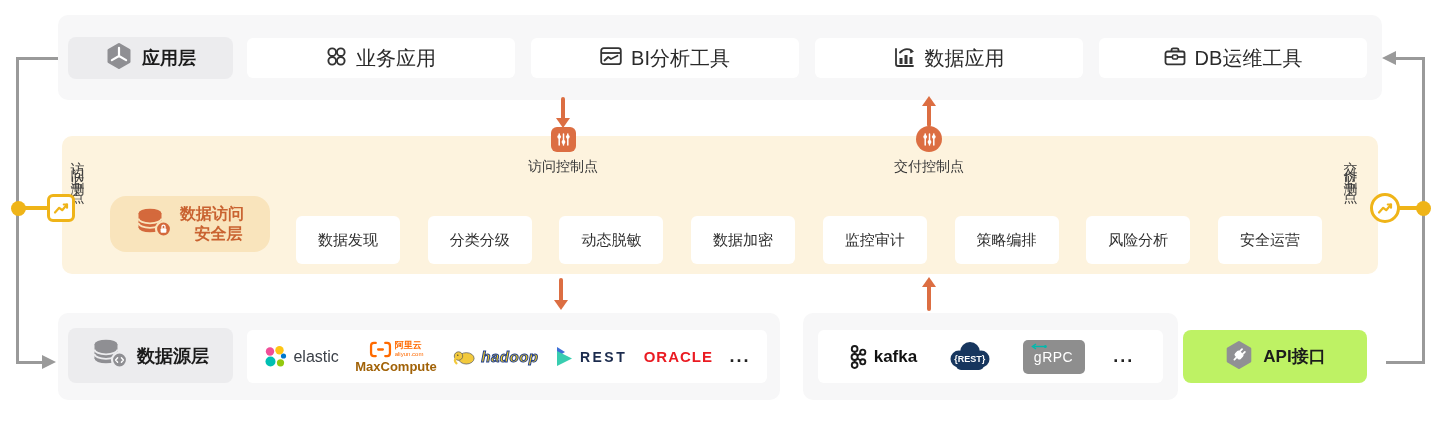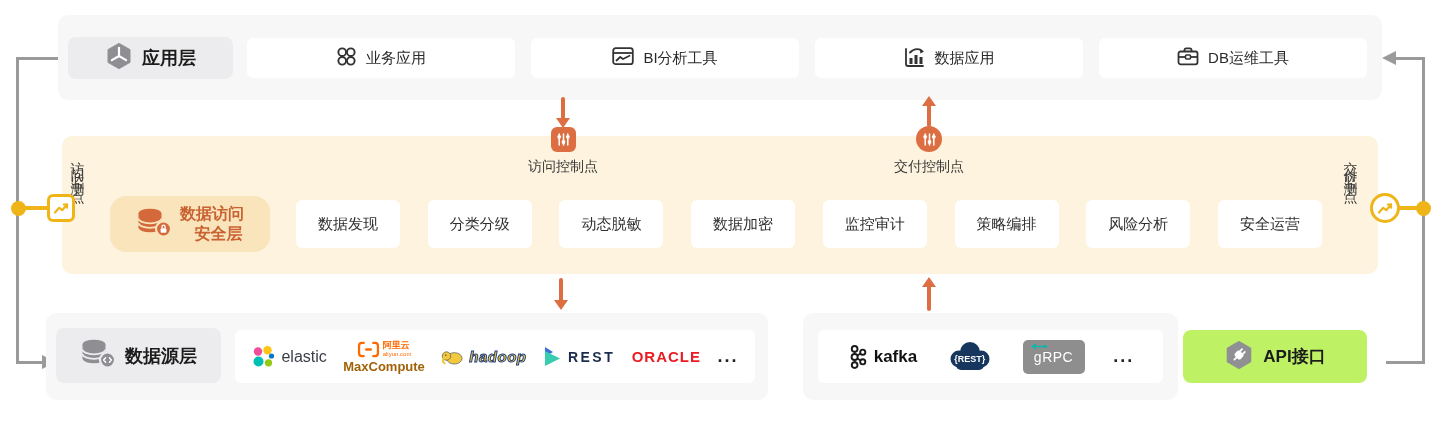--- a/index.html
+++ b/index.html
@@ -13,28 +13,28 @@
     --ink:#1C1C1C;
   }
   *{margin:0;padding:0;box-sizing:border-box;}
   html,body{width:1440px;height:425px;background:#fff;font-family:"Liberation Sans","DejaVu Sans",sans-serif;overflow:hidden;}
   .stage{position:relative;width:1440px;height:425px;background:#fff;}
 
   .panel{position:absolute;background:var(--panel);border-radius:10px;}
   .chip{position:absolute;background:var(--chip);border-radius:8px;display:flex;align-items:center;justify-content:center;gap:9px;}
   .chip .chip-label{font-size:18px;font-weight:700;color:var(--ink);}
   .wbox{position:absolute;background:#fff;border-radius:6px;display:flex;align-items:center;justify-content:center;gap:9px;}
-  .wbox .wbox-label{font-size:15px;font-weight:500;color:#2A2A2A;}
+  .wbox .wbox-label{font-size:20px;font-weight:500;color:#2A2A2A;}
 
   
   .band{position:absolute;left:62px;top:136px;width:1316px;height:138px;background:var(--cream);border-radius:10px;}
   .v-text{position:absolute;writing-mode:vertical-lr;text-orientation:upright;letter-spacing:7px;font-size:14px;color:#3A3A3A;top:150px;}
   .sec-chip{position:absolute;left:110px;top:196px;width:160px;height:56px;background:var(--cream-dark);border-radius:16px;display:flex;align-items:center;justify-content:center;gap:8px;}
   .sec-title{font-size:16px;font-weight:700;color:#C96230;line-height:1.25;text-align:center;}
-  .modules{position:absolute;left:296px;top:200px;width:1026px;height:52px;display:flex;justify-content:space-between;}
+  .modules{position:absolute;left:296px;top:216px;width:1026px;height:52px;display:flex;justify-content:space-between;}
   .module{width:104px;height:48px;background:#fff;border-radius:6px;font-size:15px;color:#2F2F2F;display:flex;align-items:center;justify-content:center;}
   .cp-label{position:absolute;top:158px;width:140px;text-align:center;font-size:14px;color:#3A3A3A;}
   .cp-icon{position:absolute;background:var(--orange);display:flex;align-items:center;justify-content:center;}
   .cp-square{left:551px;top:127px;width:25px;height:25px;border-radius:6px;}
   .cp-circle{left:916px;top:126px;width:26px;height:26px;border-radius:50%;}
 
   
   .oshaft{position:absolute;width:4px;background:var(--orange);border-radius:2px;}
   .ohead-down{position:absolute;width:0;height:0;border-left:7px solid transparent;border-right:7px solid transparent;border-top:10px solid var(--orange);}
   .ohead-up{position:absolute;width:0;height:0;border-left:7px solid transparent;border-right:7px solid transparent;border-bottom:10px solid var(--orange);}
@@ -232,21 +232,21 @@
       <path d="M2 11.5 L6.2 6.8 L9.2 9.2 L14 3.5" stroke="#EFB418" stroke-width="2.2" fill="none" stroke-linecap="round" stroke-linejoin="round"></path>
       <path d="M14 3.5 L10.8 3.5 M14 3.5 L14 6.7" stroke="#EFB418" stroke-width="2.2" fill="none" stroke-linecap="round"></path>
     </svg>
   </div>
 
   <div class="oshaft" style="left:559px;top:278px;height:24px;"></div>
   <div class="ohead-down" style="left:554px;top:300px;"></div>
   <div class="ohead-up" style="left:922px;top:277px;"></div>
   <div class="oshaft" style="left:927px;top:285px;height:26px;"></div>
 
-  <div class="panel" style="left:46px;top:313px;width:722px;height:87px;">
+  <div class="panel" style="left:58px;top:313px;width:722px;height:87px;">
     <div class="chip" style="left:10px;top:15px;width:165px;height:55px;">
       <span>
         <svg width="36" height="31" viewBox="0 0 36 31">
           <ellipse cx="14" cy="6.5" rx="11.5" ry="4.8" fill="#8F8F93"></ellipse>
           <rect x="2.5" y="6.5" width="23" height="14" fill="#8F8F93"></rect>
           <ellipse cx="14" cy="20.5" rx="11.5" ry="4.8" fill="#8F8F93"></ellipse>
           <path d="M2.5 11.5 a11.5 4.8 0 0 0 23 0" stroke="#ECECEE" stroke-width="1.8" fill="none"></path>
           <path d="M2.5 16 a11.5 4.8 0 0 0 23 0" stroke="#ECECEE" stroke-width="1.8" fill="none"></path>
           <circle cx="27.5" cy="22" r="7.5" fill="#8F8F93" stroke="#ECECEE" stroke-width="2.2"></circle>
           <path d="M25.6 19.8 L23.6 22 L25.6 24.2 M29.4 19.8 L31.4 22 L29.4 24.2" stroke="#fff" stroke-width="1.4" fill="none" stroke-linecap="round" stroke-linejoin="round"></path>

